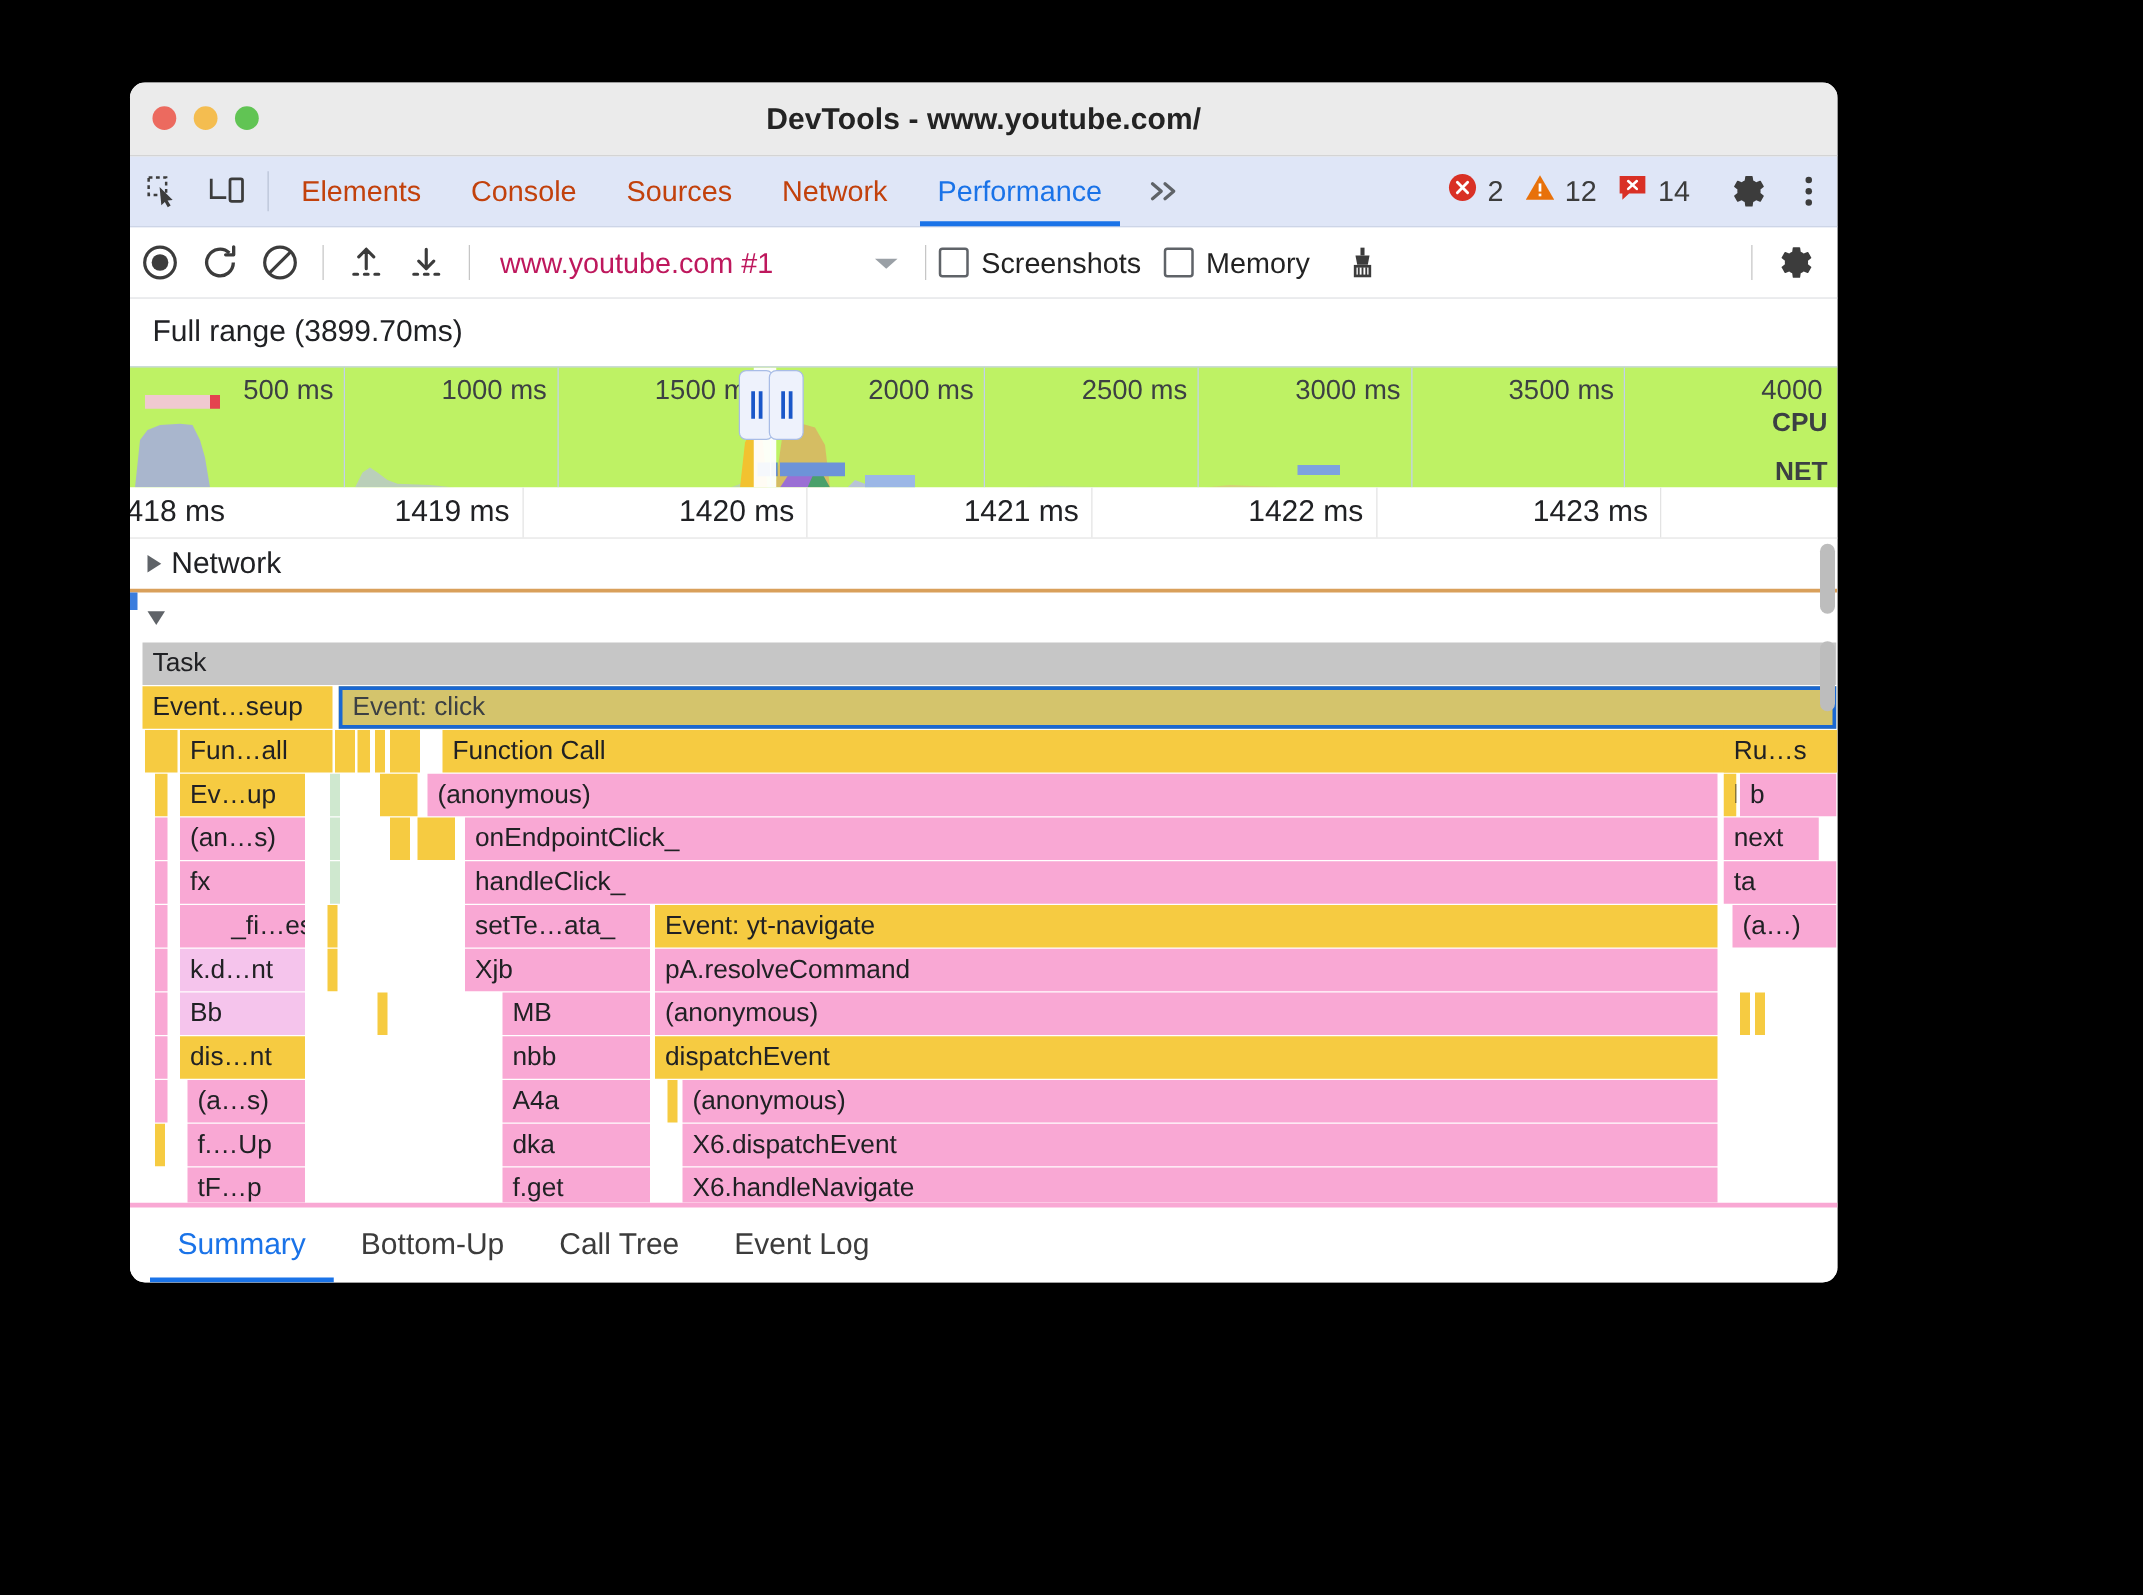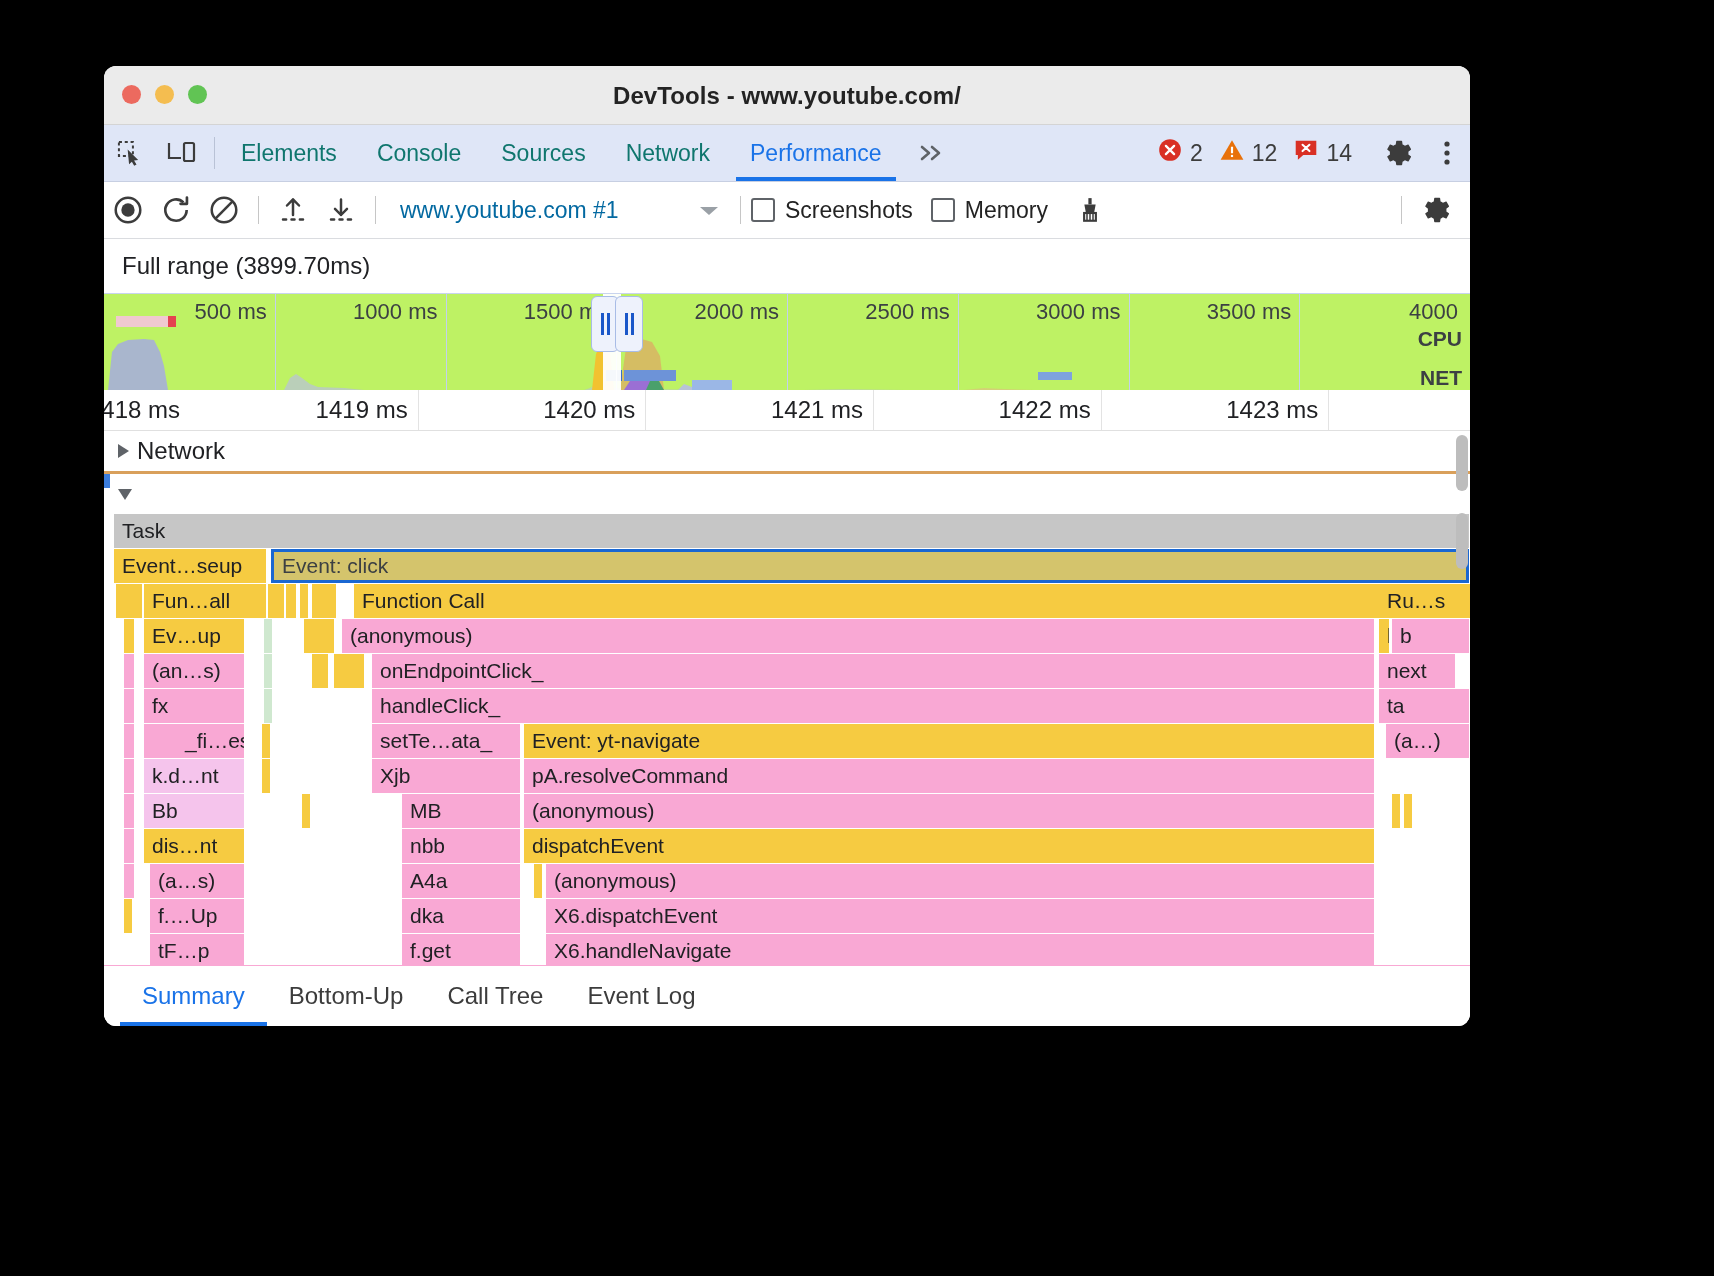--- a/index.html
+++ b/index.html
@@ -53,21 +53,21 @@
     border-bottom: 1px solid #c7cfe2;
   }
   .tb-icon-btn {
     width: 52px; display: flex; align-items: center; justify-content: center;
   }
   .tb-sep { width: 1px; background: #b9c2d6; margin: 12px 6px; }
   .tabs { display: flex; align-items: stretch; }
   .tab {
     display: flex; align-items: center;
     padding: 0 20px;
-    font-size: 23px; color: #0f766e;
+    font-size: 23px; color: #c2410c;
     position: relative;
   }
   .tab.active { color: #1a73e8; }
   .tab.active::after {
     content: ""; position: absolute; left: 6px; right: 6px; bottom: 0;
     height: 4px; background: #1a73e8;
   }
   .chevrons { display: flex; align-items: center; padding: 0 14px; }
   .spacer { flex: 1 1 auto; }
   .badges { display: flex; align-items: center; gap: 6px; padding-right: 10px; }
@@ -78,21 +78,21 @@
     height: 56px; background: #fff;
     display: flex; align-items: center;
     border-bottom: 1px solid #dadce0;
     flex: 0 0 auto;
   }
   .pb-btn { width: 48px; display:flex; align-items:center; justify-content:center; }
   .pb-sep { width: 1px; height: 28px; background: #c6c6c6; margin: 0 10px; }
   .selector {
     display: flex; align-items: center;
     width: 320px; padding-left: 14px;
-    font-size: 23px; color: #0369a1;
+    font-size: 23px; color: #be185d;
     justify-content: space-between; padding-right: 10px;
   }
   .cb-wrap { display: flex; align-items: center; gap: 10px; margin-right: 18px; font-size: 23px; color:#232323; }
   .cbox { width: 20px; height: 20px; border: 2px solid #5f6368; border-radius: 3px; background: #fff; }
   
   .fullrange {
     height: 54px; background: #fff;
     display: flex; align-items: center; padding-left: 18px;
     font-size: 24px; color: #202124;
     flex: 0 0 auto;
@@ -165,21 +165,21 @@
   .fbar.yellow { background: #f6cb41; }
   .fbar.blue { background: #f9a8d4; }
   .fbar.gray { background: #c6c6c6; }
   .fbar.pink { background: #f5c4ec; }
   .fbar.green { background: #cfe8cf; }
   .fbar.sel {
     background: #d4c46c; border: 3px solid #1967d2; color: #3c4043;
   }
   
   .bottom {
-    height: 60px; background: #fff; border-top: 1px solid #f9a8d4;
+    height: 60px; background: #fff; border-top: 4px solid #f9a8d4;
     display: flex; align-items: stretch; padding-left: 16px;
     flex: 0 0 auto;
   }
   .btab {
     display: flex; align-items: center; padding: 0 22px;
     font-size: 24px; color: #3c3c3c; position: relative;
   }
   .btab.active { color: #1a73e8; }
   .btab.active::after {
     content: ""; position: absolute; left: 0; right: 0; bottom: 0;

